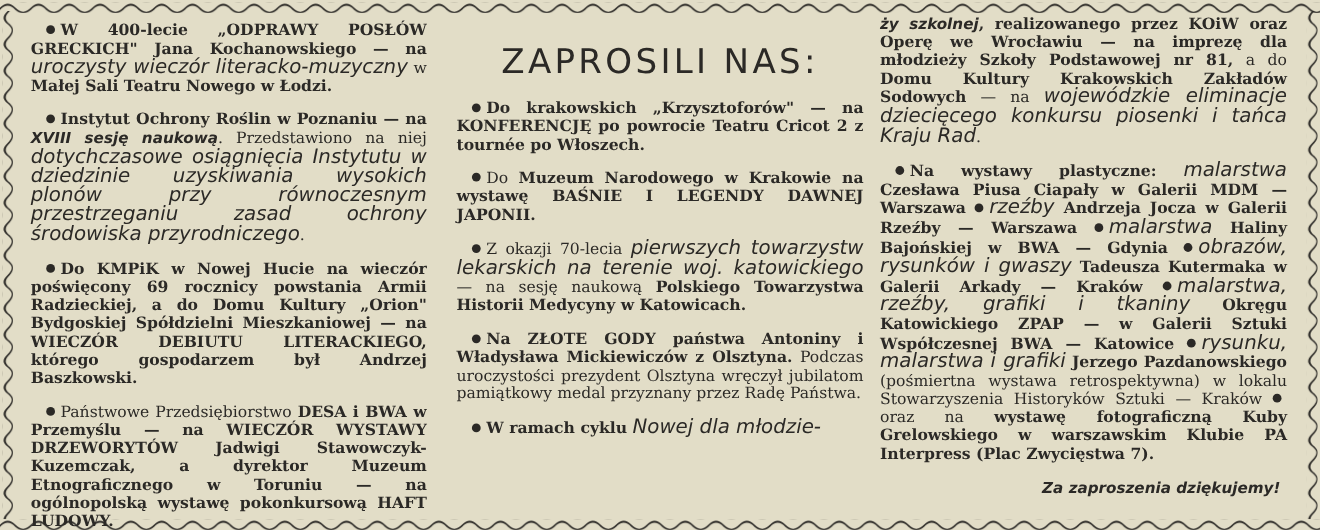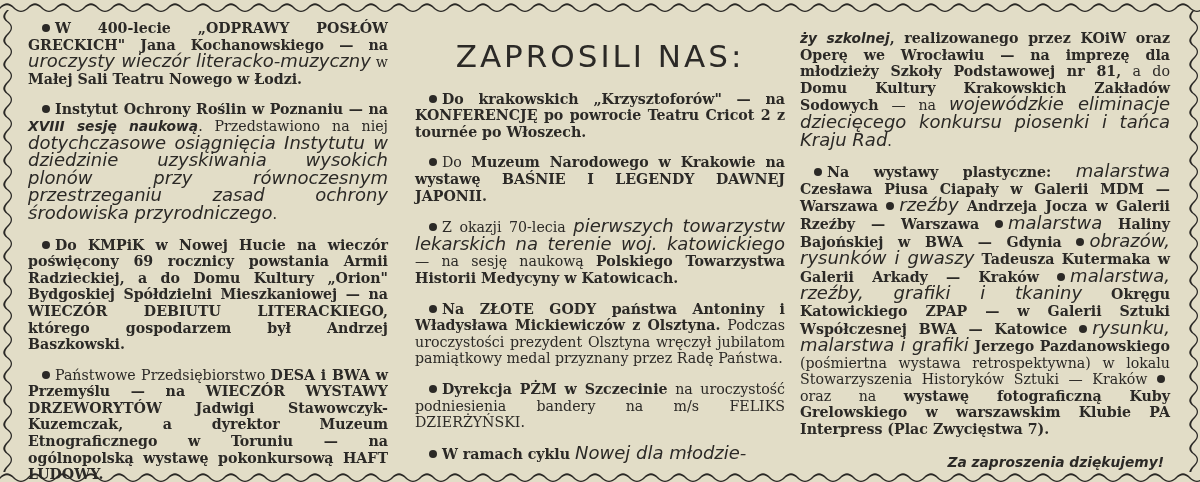--- a/index.html
+++ b/index.html
@@ -48,21 +48,21 @@
   }
   .col-1 { left: 28px; width: 360px; top: 20px; }
   .col-2 { left: 415px; width: 370px; top: 16px; }
   .col-3 { left: 800px; width: 370px; top: 14px; }
 
   .para {
     margin: 0 0 14px 0;
     text-indent: 14px;
     hyphens: manual;
   }
-  .para.noindent { text-indent: 0; margin-top: 16px; }
+  .para.noindent { text-indent: 0; }
   .b { font-weight: bold; }
   .i { font-style: italic; font-family: "DejaVu Sans", sans-serif; font-size: 18px; }
   .bi { font-weight: bold; font-style: italic; font-family: "DejaVu Sans", sans-serif; font-size: 13.8px; }
   .bullet {
     display: inline-block;
     width: 8px; height: 8px;
     border-radius: 50%;
     background: #2b2926;
     margin-right: 5px;
     vertical-align: 1px;
@@ -133,23 +133,20 @@
     <p class="para">
       <span class="bullet"></span><span>Do </span><span class="b">Muzeum Narodowego w Krakowie</span><span class="b"> na wystawę BAŚNIE I LEGENDY DAWNEJ JAPONII.</span>
     </p>
     <p class="para">
       <span class="bullet"></span><span>Z okazji 70-lecia </span><span class="i">pierwszych towarzystw lekarskich na terenie woj. katowickiego</span><span> — na sesję naukową </span><span class="b">Polskiego Towarzystwa Historii Medycyny w Katowicach.</span>
     </p>
     <p class="para">
       <span class="bullet"></span><span class="b">Na ZŁOTE GODY państwa Antoniny i Władysława Mickiewiczów z Olsztyna.</span><span> Podczas uroczystości prezydent Olsztyna wręczył jubilatom pamiątkowy medal przyznany przez Radę Państwa.</span>
     </p>
     <p class="para">
-      <span class="bullet"></span><span class="b">Dyrekcja PŻM w Szczecinie</span><span> na uroczystość podniesienia bandery na m/s FELIKS DZIERŻYŃSKI.</span>
-    </p>
-    <p class="para">
       <span class="bullet"></span><span class="b">W ramach cyklu </span><span class="i">Nowej dla młodzie-</span>
     </p>
   </div>
 
   <div class="col col-3">
     <p class="para noindent">
       <span class="bi">ży szkolnej</span><span class="b">, realizowanego przez KOiW oraz Operę we Wrocławiu — na imprezę dla młodzieży </span><span class="b">Szkoły Podstawowej nr 81,</span><span> a do </span><span class="b">Domu Kultury Krakowskich Zakładów Sodowych</span><span> — na </span><span class="i">wojewódzkie eliminacje dziecięcego konkursu piosenki i tańca Kraju Rad</span><span>.</span>
     </p>
     <p class="para">
       <span class="bullet"></span><span class="b">Na wystawy plastyczne: </span><span class="i">malarstwa</span><span class="b"> Czesława Piusa Ciapały w Galerii MDM — Warszawa </span><span class="bullet"></span><span class="i">rzeźby</span><span class="b"> Andrzeja Jocza w Galerii Rzeźby — Warszawa </span><span class="bullet"></span><span class="i">malarstwa</span><span class="b"> Haliny Bajońskiej w BWA — Gdynia </span><span class="bullet"></span><span class="i">obrazów, rysunków i gwaszy</span><span class="b"> Tadeusza Kutermaka w Galerii Arkady — Kraków </span><span class="bullet"></span><span class="i">malarstwa, rzeźby, grafiki i tkaniny</span><span class="b"> Okręgu Katowickiego ZPAP — w Galerii Sztuki Współczesnej BWA — Katowice </span><span class="bullet"></span><span class="i">rysunku, malarstwa i grafiki</span><span class="b"> Jerzego Pazdanowskiego</span><span> (pośmiertna wystawa retrospektywna) w lokalu Stowarzyszenia Historyków Sztuki — Kraków </span><span class="bullet"></span><span> oraz na </span><span class="b">wystawę fotograficzną Kuby Grelowskiego w warszawskim Klubie PA Interpress (Plac Zwycięstwa 7).</span>

